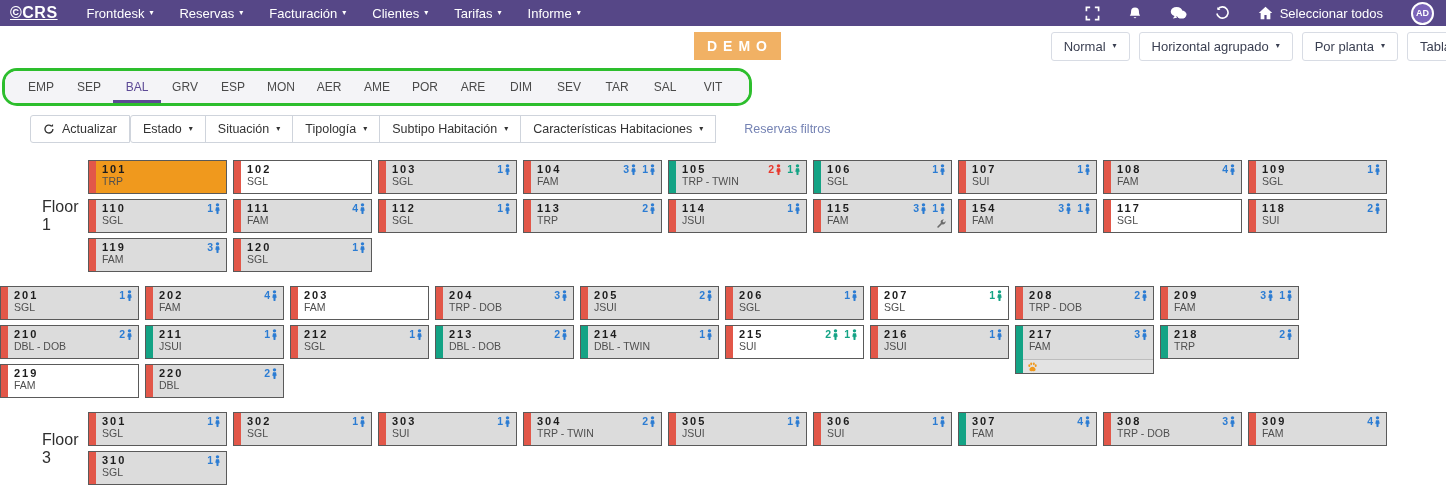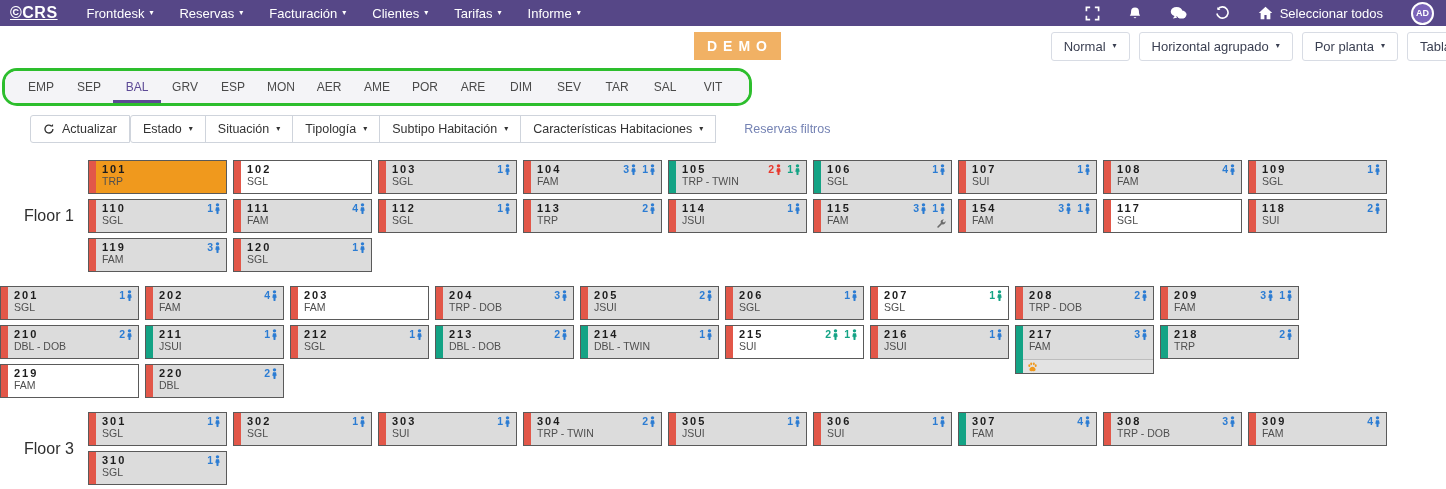--- a/index.html
+++ b/index.html
@@ -48,21 +48,21 @@
     color:#333; display:flex; align-items:center; gap:7px; margin-left:-1px; white-space:nowrap;
     font-family:inherit; cursor:pointer; }
   .btn-filter:first-child { margin-left:0; border-radius:3px 0 0 3px; }
   .link-clear { margin-left:28px; color:#7583b4; font-size:12.5px; cursor:pointer; }
   .btn-bulk { margin-left:auto; margin-right:4px; background:#5d4a96; color:#fff; border:none;
     padding:8px 14px; font-size:12.5px; border-radius:2px; font-family:inherit; cursor:pointer; }
 
   
   .main { padding-top:13px; }
   .floor { display:flex; margin-bottom:14px; }
-  .floor-label { width:88px; font-size:16px; color:#2f2f2f; display:flex; align-items:center; padding-left:24px; }
+  .floor-label { width:88px; font-size:16px; color:#2f2f2f; display:flex; align-items:center; padding-left:42px; }
   .floor-rows { display:flex; flex-direction:column; gap:5px; }
   .room-row { display:flex; gap:6px; height:34px; }
   .room { width:139px; height:34px; border:1px solid #5a5a5a; background:#dcdcdc; position:relative;
     padding:2px 5px 2px 13px; cursor:pointer; }
   .room--white { background:#fff; }
   .room--tall { height:49px; z-index:2; }
   .room-bar { position:absolute; left:0; top:0; bottom:0; width:7px; }
   .room-top { display:flex; justify-content:space-between; align-items:center; line-height:1.15; }
   .room-number { font-size:11px; font-weight:bold; letter-spacing:2px; color:#1d1d1d; }
   .room-occ { display:flex; align-items:center; gap:5px; }

